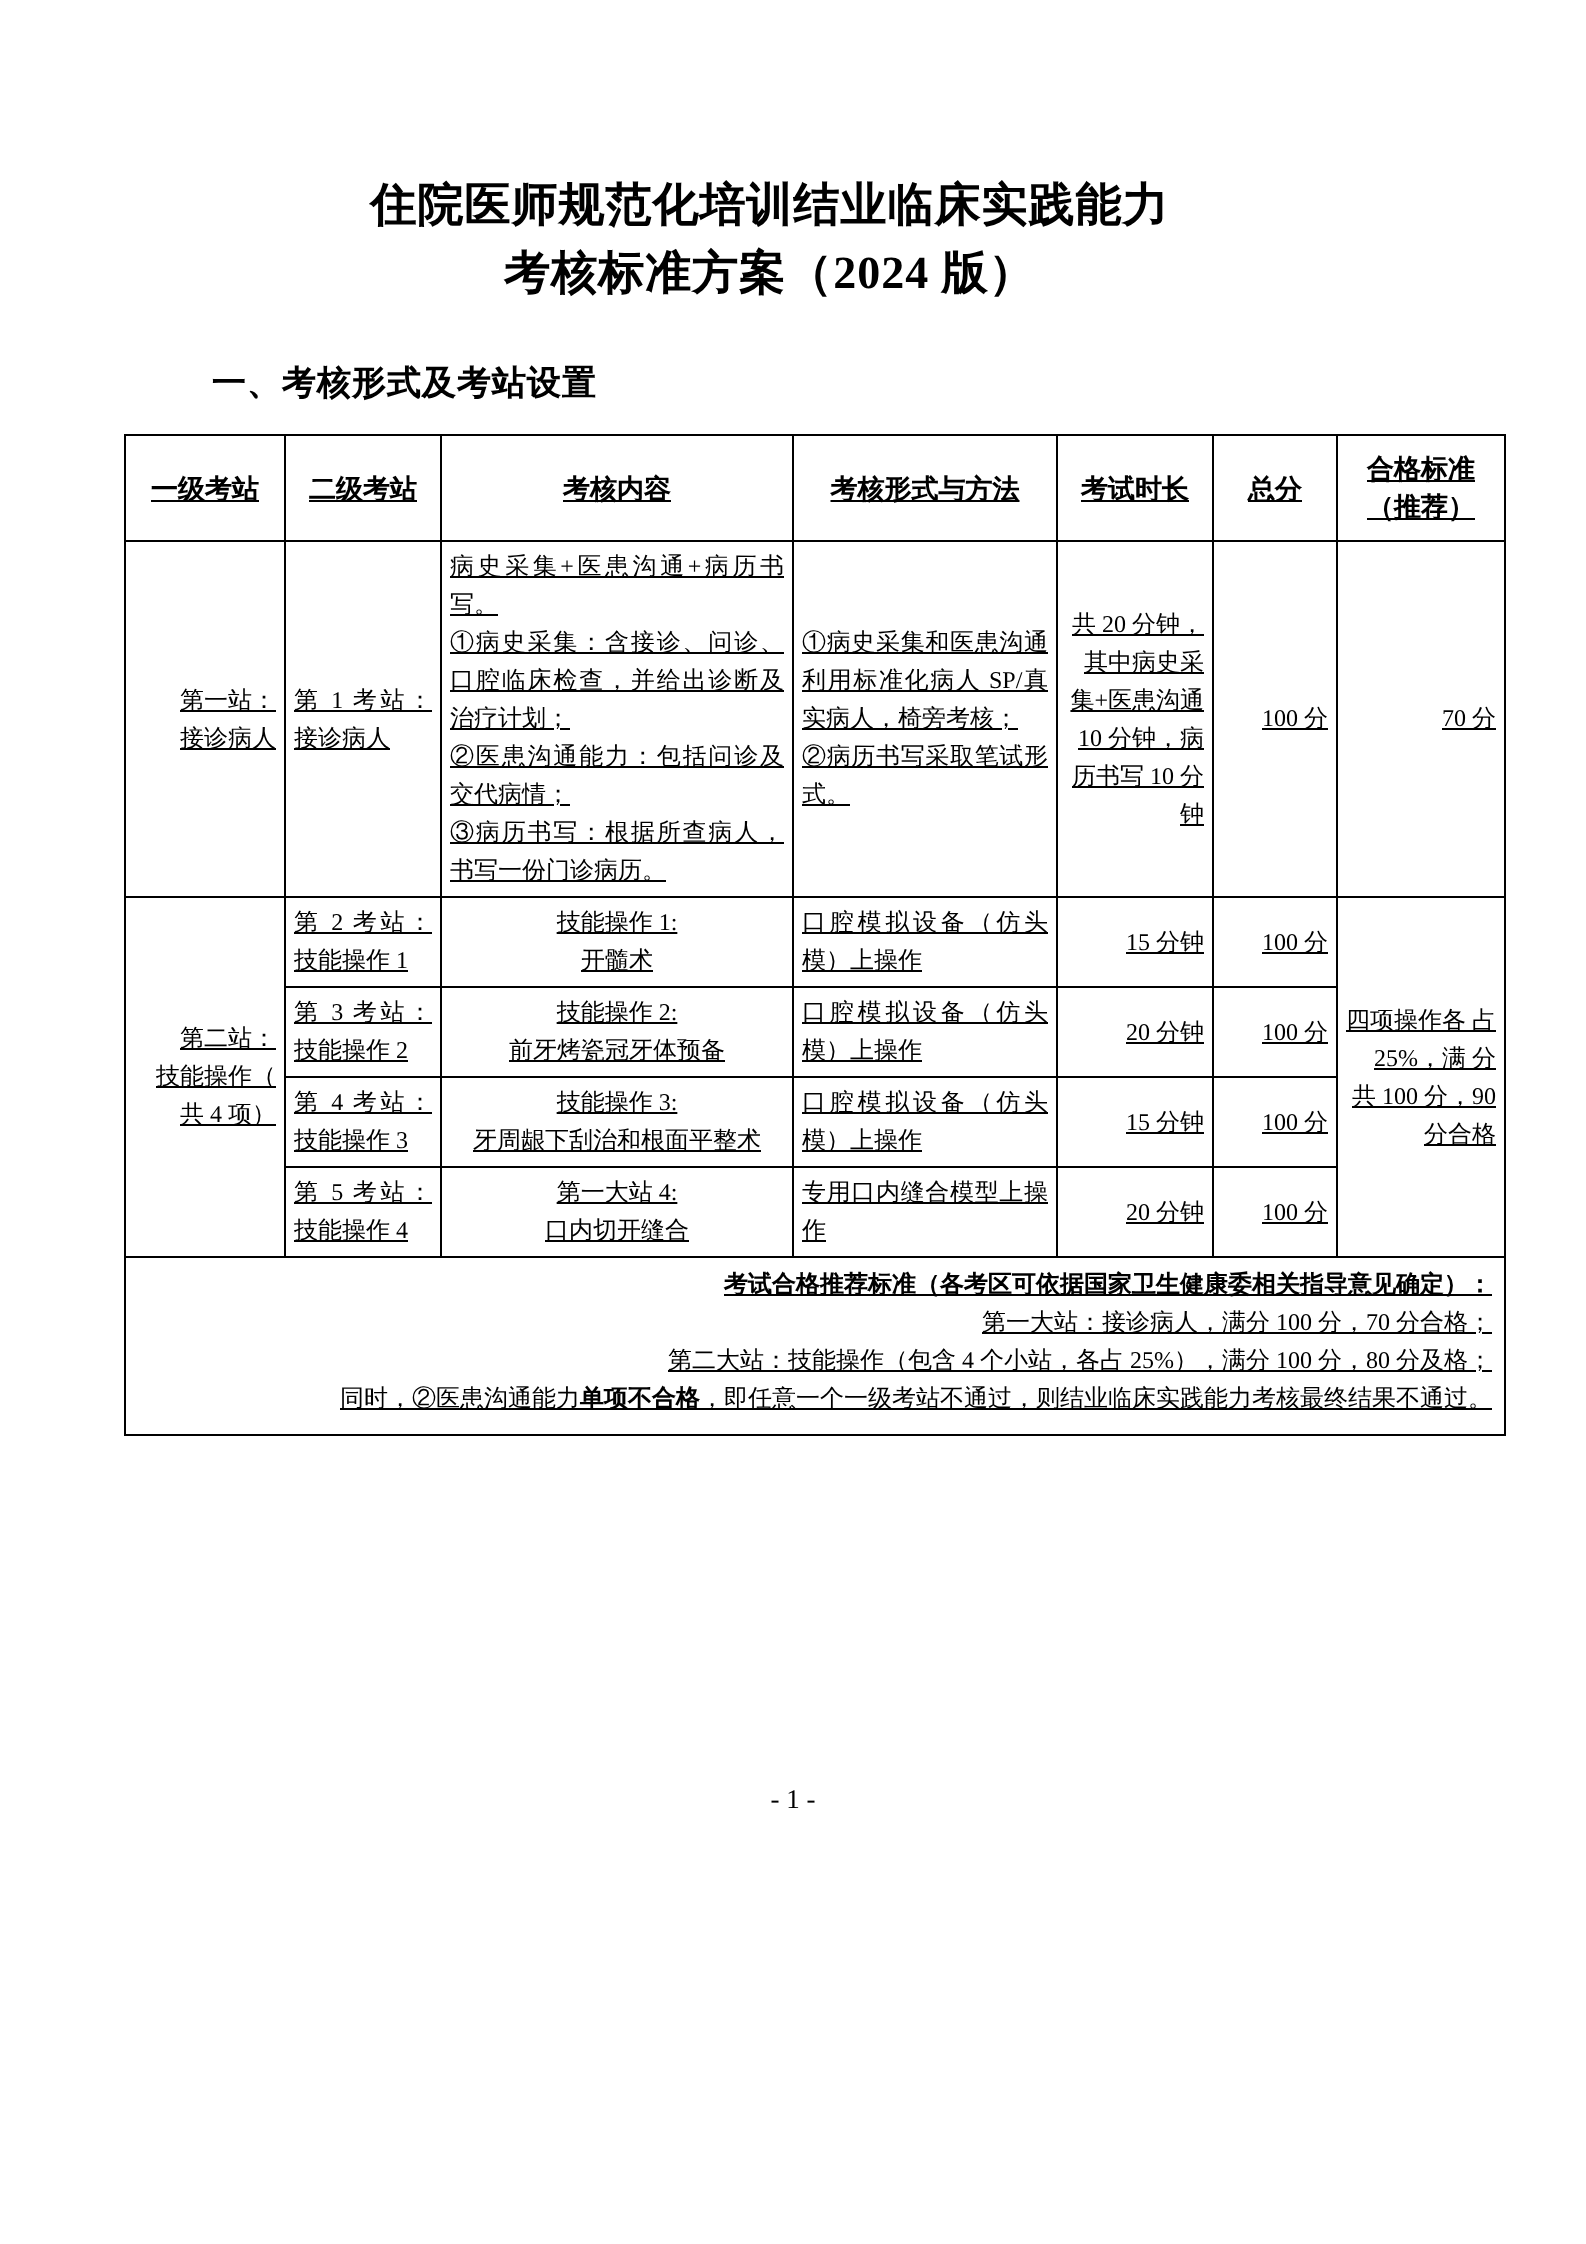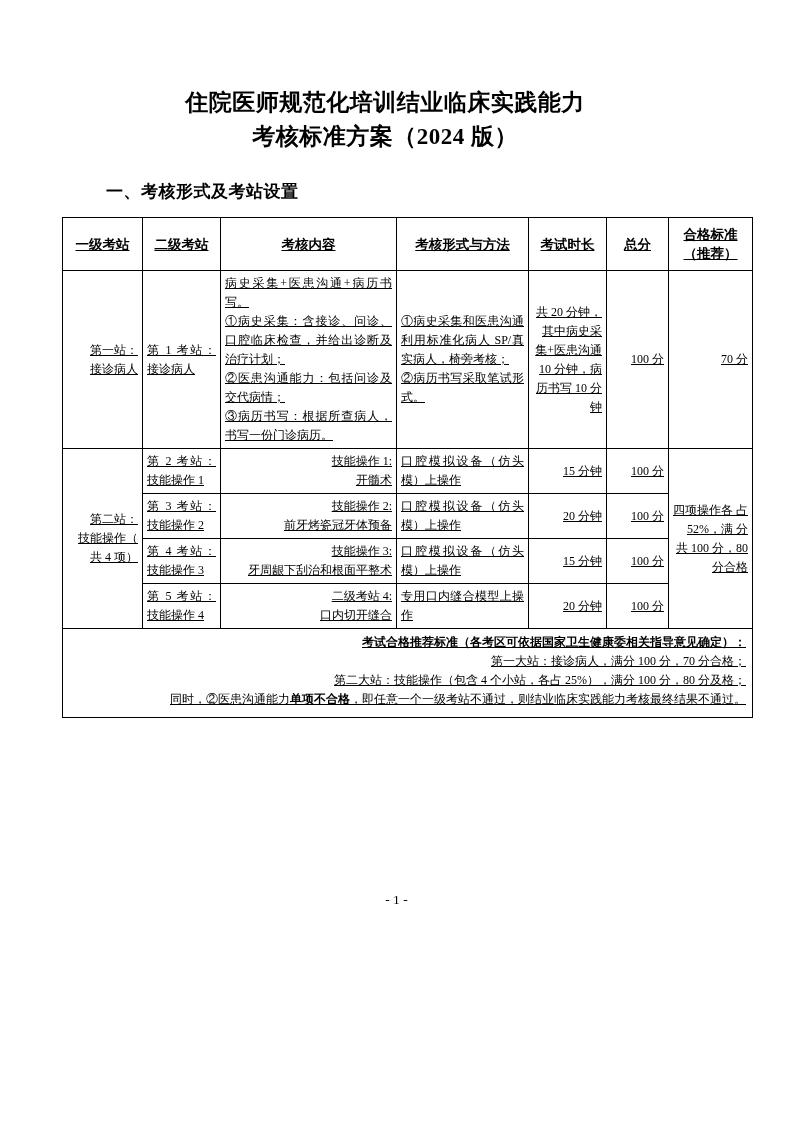--- a/index.html
+++ b/index.html
@@ -62,21 +62,21 @@
     font-size: 12px;
     line-height: 19px;
   }
   table.main th {
     text-align: center;
     font-weight: bold;
     font-size: 13.5px;
     padding: 7px 3px;
   }
   td.c { text-align: right; }
-  td.l { text-align: right; margin-left: 28px; }
+  td.l { text-align: center; margin-left: 28px; }
   td.j { text-align: justify; text-justify: inter-ideograph; }
   .col1 { width: 80px; }
   .col2 { width: 78px; }
   .col3 { width: 176px; }
   .col4 { width: 132px; }
   .col5 { width: 78px; }
   .col6 { width: 62px; }
   .col7 { width: 84px; }
   .notes-cell {
     padding: 4px 6px 8px 6px !important;
@@ -154,21 +154,21 @@
 
       <tr>
         <td class="c nowrap-cell" rowspan="4">第二站：
 技能操作（ 共 4 项）</td>
         <td class="j nowrap-cell">第 2 考站：技能操作 1</td>
         <td class="l nowrap-cell">技能操作 1:
 开髓术</td>
         <td class="j nowrap-cell">口腔模拟设备（仿头模）上操作</td>
         <td class="c">15 分钟</td>
         <td class="c">100 分</td>
-        <td class="c nowrap-cell" rowspan="4">四项操作各 占 52%，满 分 共 100 分，80 分合格</td>
+        <td class="c nowrap-cell" rowspan="4">四项操作各 占 25%，满 分 共 100 分，90 分合格</td>
       </tr>
 
       <tr>
         <td class="j nowrap-cell">第 3 考站：技能操作 2</td>
         <td class="l nowrap-cell">技能操作 2:
 前牙烤瓷冠牙体预备</td>
         <td class="j nowrap-cell">口腔模拟设备（仿头模）上操作</td>
         <td class="c">20 分钟</td>
         <td class="c">100 分</td>
       </tr>
@@ -177,21 +177,21 @@
         <td class="j nowrap-cell">第 4 考站：技能操作 3</td>
         <td class="l nowrap-cell">技能操作 3:
 牙周龈下刮治和根面平整术</td>
         <td class="j nowrap-cell">口腔模拟设备（仿头模）上操作</td>
         <td class="c">15 分钟</td>
         <td class="c">100 分</td>
       </tr>
 
       <tr>
         <td class="j nowrap-cell">第 5 考站：技能操作 4</td>
-        <td class="l nowrap-cell">二级考站 4:
+        <td class="l nowrap-cell">第一大站 4:
 口内切开缝合</td>
         <td class="j nowrap-cell">专用口内缝合模型上操作</td>
         <td class="c">20 分钟</td>
         <td class="c">100 分</td>
       </tr>
 
       <tr>
         <td class="notes-cell" colspan="7">
           <span class="notes-title">考试合格推荐标准（各考区可依据国家卫生健康委相关指导意见确定）：</span>
           <span class="notes-line">第一大站：接诊病人，满分 100 分，70 分合格；</span>

